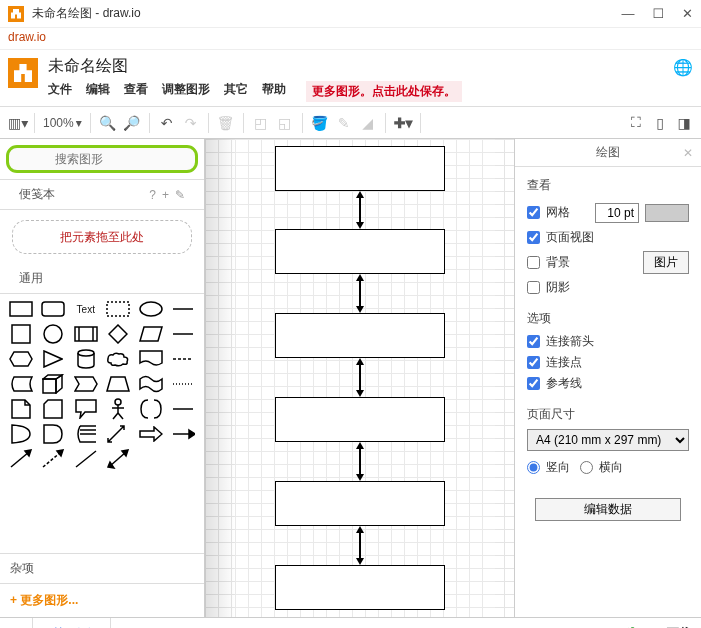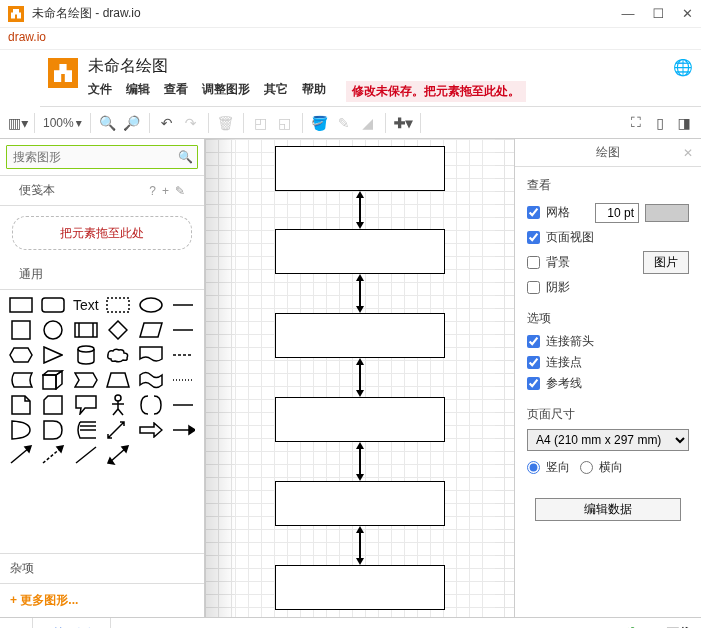--- a/index.html
+++ b/index.html
@@ -4,38 +4,38 @@
 <style>
 * { margin: 0; padding: 0; box-sizing: border-box; font-family: Arial, "Microsoft YaHei", sans-serif; font-size: 12px; }
 body { background: #fff; width: 701px; height: 628px; overflow: hidden; }
 .titlebar { height: 28px; display: flex; align-items: center; padding: 0 8px; border-bottom: 1px solid #eee; }
 .titlebar .logo { width: 16px; height: 16px; background: #f08705; margin-right: 8px; display: flex; align-items: center; justify-content: center; }
 .titlebar .logo::before { content: ""; width: 10px; height: 10px; background: #fff; clip-path: polygon(20% 0, 80% 0, 80% 40%, 100% 40%, 100% 100%, 60% 100%, 60% 60%, 40% 60%, 40% 100%, 0 100%, 0 40%, 20% 40%); }
 .titlebar .title { flex: 1; color: #333; }
 .titlebar .winbtns { display: flex; gap: 18px; }
 .titlebar .winbtns span { color: #555; cursor: pointer; font-size: 13px; }
 .addressbar { height: 22px; padding: 2px 8px; color: #c2410c; border-bottom: 1px solid #eee; }
-.header { display: flex; align-items: flex-start; padding: 4px 8px; border-bottom: 1px solid #ddd; margin-left: 40px; }
+.header { display: flex; align-items: flex-start; padding: 4px 8px; border-bottom: 1px solid #ddd; }
 .header .biglogo { width: 30px; height: 30px; background: #f08705; margin-right: 10px; margin-top: 4px; }
 .header .biglogo::before { content: ""; display: block; margin: 6px auto; width: 18px; height: 18px; background: #fff; clip-path: polygon(30% 0, 70% 0, 70% 35%, 100% 35%, 100% 100%, 60% 100%, 60% 55%, 40% 55%, 40% 100%, 0 100%, 0 35%, 30% 35%); }
 .header .col { display: flex; flex-direction: column; flex: 1; }
 .header .doctitle { font-size: 16px; color: #222; padding: 2px 0 4px; }
 .header .menubar { display: flex; gap: 14px; color: #333; font-weight: bold; }
 .header .menubar span { cursor: pointer; }
 .header .savewarn { color: #d0021b; background: #fbeaec; padding: 2px 6px; margin-left: 6px; }
 .header .globe { color: #888; font-size: 16px; margin-top: 4px; }
 .toolbar { height: 32px; border-bottom: 1px solid #ccc; display: flex; align-items: center; padding: 0 8px; gap: 6px; color: #555; }
 .toolbar .sep { width: 1px; height: 20px; background: #ddd; margin: 0 2px; }
 .toolbar .ic { width: 18px; text-align: center; cursor: pointer; font-size: 14px; }
 .toolbar .zoom { display: flex; align-items: center; gap: 2px; }
 .toolbar .spacer { flex: 1; }
 .main { display: flex; height: 478px; }
 .leftpanel { width: 205px; border-right: 1px solid #ccc; display: flex; flex-direction: column; overflow: hidden; }
 .searchrow { padding: 6px; border-bottom: 1px solid #ddd; }
-.searchbox { display: flex; border: 1px solid #84cc16; border-radius: 1px; background: #fafafa; }
+.searchbox { display: flex; border: 3px solid #84cc16; border-radius: 11px; background: #fafafa; padding-left: 40px; }
 .searchbox input { flex: 1; border: none; background: transparent; padding: 4px 6px; outline: none; }
 .searchbox .sbtn { width: 24px; display: flex; align-items: center; justify-content: center; color: #888; }
 .section-hdr { display: flex; align-items: center; padding: 6px 19px; border-bottom: 1px solid #ddd; color: #555; }
 .section-hdr .lbl { flex: 1; }
 .section-hdr .acts { display: flex; gap: 6px; color: #999; }
 .dropzone { margin: 10px 12px; border: 1px dashed #bbb; border-radius: 14px; height: 34px; display: flex; align-items: center; justify-content: center; color: #b91c1c; }
 .shapegrid { padding: 4px 6px; display: grid; grid-template-columns: repeat(6, 1fr); gap: 3px 3px; }
 .shapegrid .s { height: 22px; display: flex; align-items: center; justify-content: center; color: #111; font-size: 15px; }
 .shapegrid svg { stroke: #000; stroke-width: 1.5; fill: none; }
 .accrow { padding: 6px 10px; border-top: 1px solid #ddd; color: #555; cursor: pointer; }
@@ -89,21 +89,21 @@
   <div class="biglogo"></div>
   <div class="col">
     <div class="doctitle">未命名绘图</div>
     <div class="menubar">
       <span>文件</span>
       <span>编辑</span>
       <span>查看</span>
       <span>调整图形</span>
       <span>其它</span>
       <span>帮助</span>
-      <span class="savewarn">修改未保存。把元素拖至此处。</span>
+      <span class="savewarn">更多图形。点击此处保存。</span>
     </div>
   </div>
   <div class="globe">🌐</div>
 </div>
 
 <div class="toolbar">
   <span class="ic">▥▾</span>
   <div class="sep"></div>
   <div class="zoom">
     <span>100%</span>
@@ -158,21 +158,21 @@
       <div class="s">
           <svg width="24" height="16">
             <rect x="1" y="1" width="22" height="14"></rect>
           </svg>
         </div>
       <div class="s">
           <svg width="24" height="16">
             <rect x="1" y="1" width="22" height="14" rx="3"></rect>
           </svg>
         </div>
-      <div class="s" style="font-size:14px">Text</div>
+      <div class="s" style="font-size:10px">Text</div>
       <div class="s">
           <svg width="24" height="16">
             <rect x="1" y="1" width="22" height="14" stroke-dasharray="2,2"></rect>
           </svg>
         </div>
       <div class="s">
           <svg width="24" height="16">
             <ellipse cx="12" cy="8" rx="11" ry="7"></ellipse>
           </svg>
         </div>

